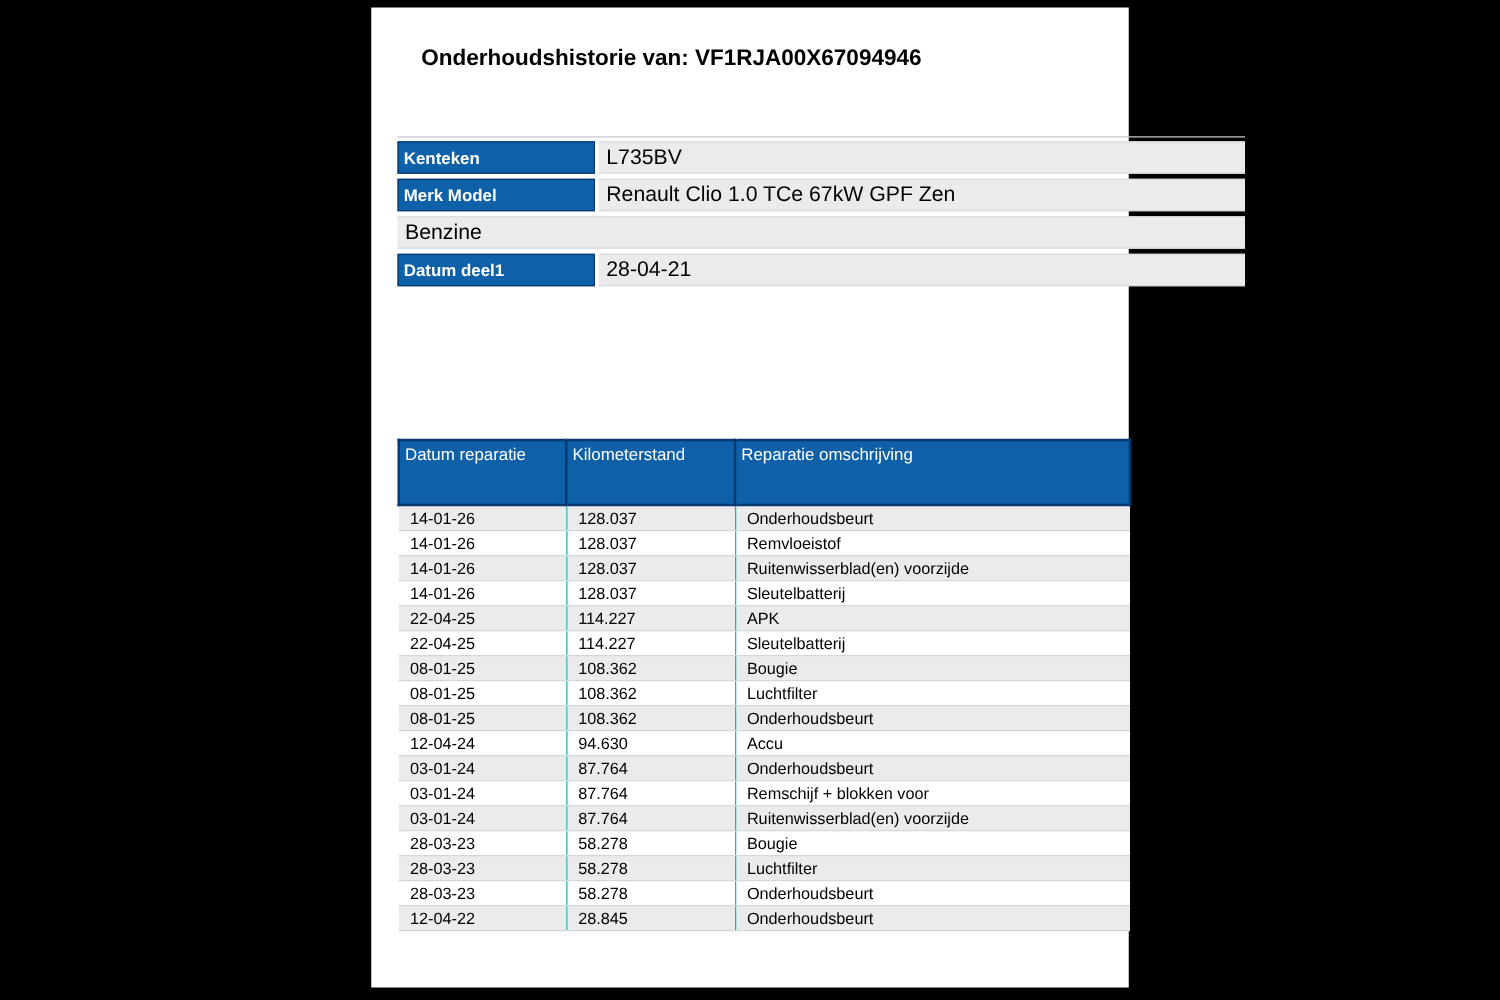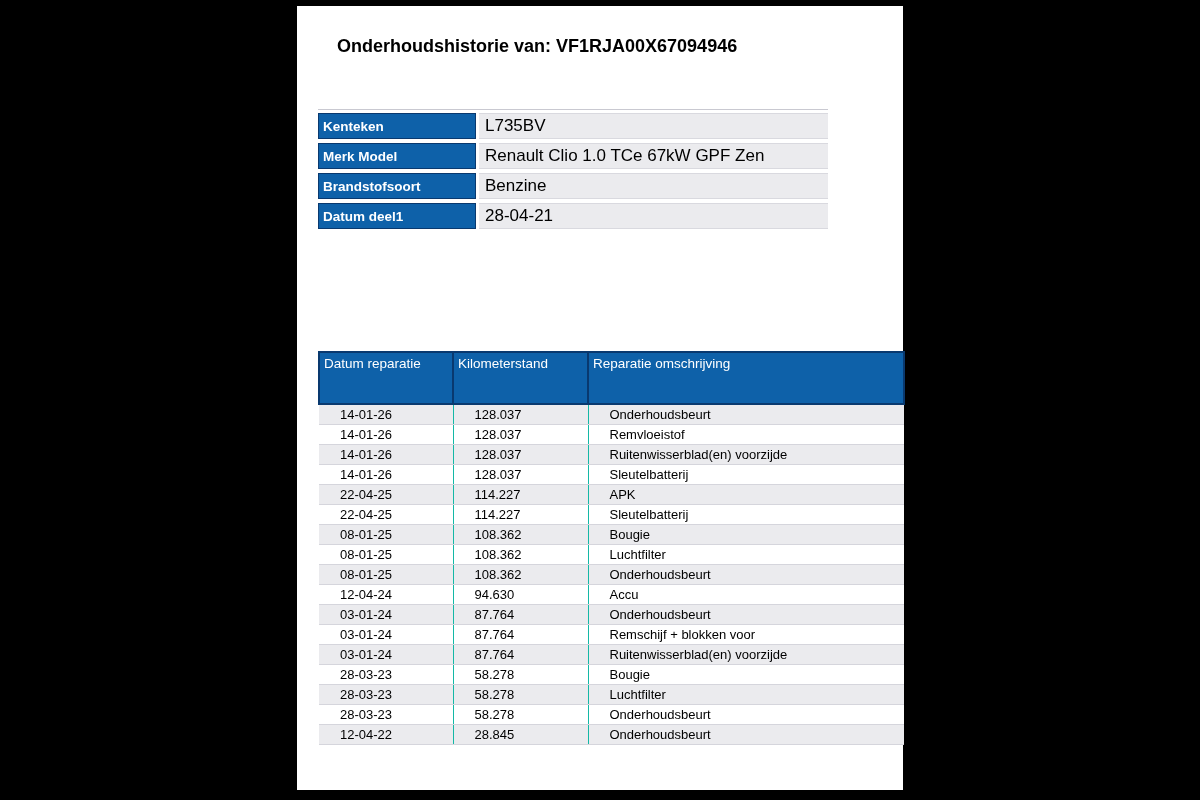--- a/index.html
+++ b/index.html
@@ -9,21 +9,21 @@
   }
   .page{
     position:absolute;left:297px;top:6px;width:606px;height:784px;background:#ffffff;
   }
   .title{
     position:absolute;left:23px;top:13px;margin:17px;
     font-size:18px;font-weight:bold;color:#000;white-space:nowrap;
   }
   
   .info-table{
-    position:absolute;left:21px;top:103px;width:510px;
+    position:absolute;left:21px;top:103px;width:678px;
     border-top:1px solid #c9c9d1;padding-top:3px;box-sizing:border-box;
   }
   .info-row{display:flex;height:26px;margin-bottom:4px;}
   .info-label{
     width:158px;background:#0e61a9;color:#fff;font-weight:bold;font-size:13.5px;
     display:flex;align-items:center;padding-left:4px;margin-right:3px;
     border:1px solid #09396f;box-sizing:border-box;
   }
   .info-value{
     flex:1;background:#ebebee;color:#000;font-size:17px;
@@ -34,21 +34,21 @@
   .maint-table{
     position:absolute;left:21px;top:345px;width:585px;
     border-collapse:collapse;table-layout:fixed;font-size:13px;color:#000;
   }
   .maint-table th{
     background:#0e61a9;color:#fff;font-weight:normal;font-size:13.5px;
     text-align:left;vertical-align:top;height:52px;padding:3px 0 0 4px;
     border:2px solid #09396f;box-sizing:border-box;
   }
   .maint-table td{
-    height:20px;padding:0 0 0 21px;vertical-align:middle;
+    height:20px;padding:0 0 0 9px;vertical-align:middle;
     border-bottom:1px solid #d5d5dc;box-sizing:border-box;
     white-space:nowrap;overflow:hidden;
   }
   .maint-table td + td{border-left:1px solid #14b8a6;margin-left:28px;}
   .maint-table tbody tr:nth-child(odd) td{background:#ebebee;}
   .maint-table tbody tr:nth-child(even) td{background:#ffffff;}
 </style>
 </head>
 <body>
 
@@ -59,21 +59,20 @@
     <div class="info-table" id="info-table">
         <div class="info-row">
           <div class="info-label">Kenteken</div>
           <div class="info-value">L735BV</div>
         </div>
         <div class="info-row">
           <div class="info-label">Merk Model</div>
           <div class="info-value">Renault Clio 1.0 TCe 67kW GPF Zen</div>
         </div>
         <div class="info-row">
-          <div class="info-label">Brandstofsoort</div>
           <div class="info-value">Benzine</div>
         </div>
         <div class="info-row">
           <div class="info-label">Datum deel1</div>
           <div class="info-value">28-04-21</div>
         </div>
       </div>
 
     <table class="maint-table">
       <colgroup>

